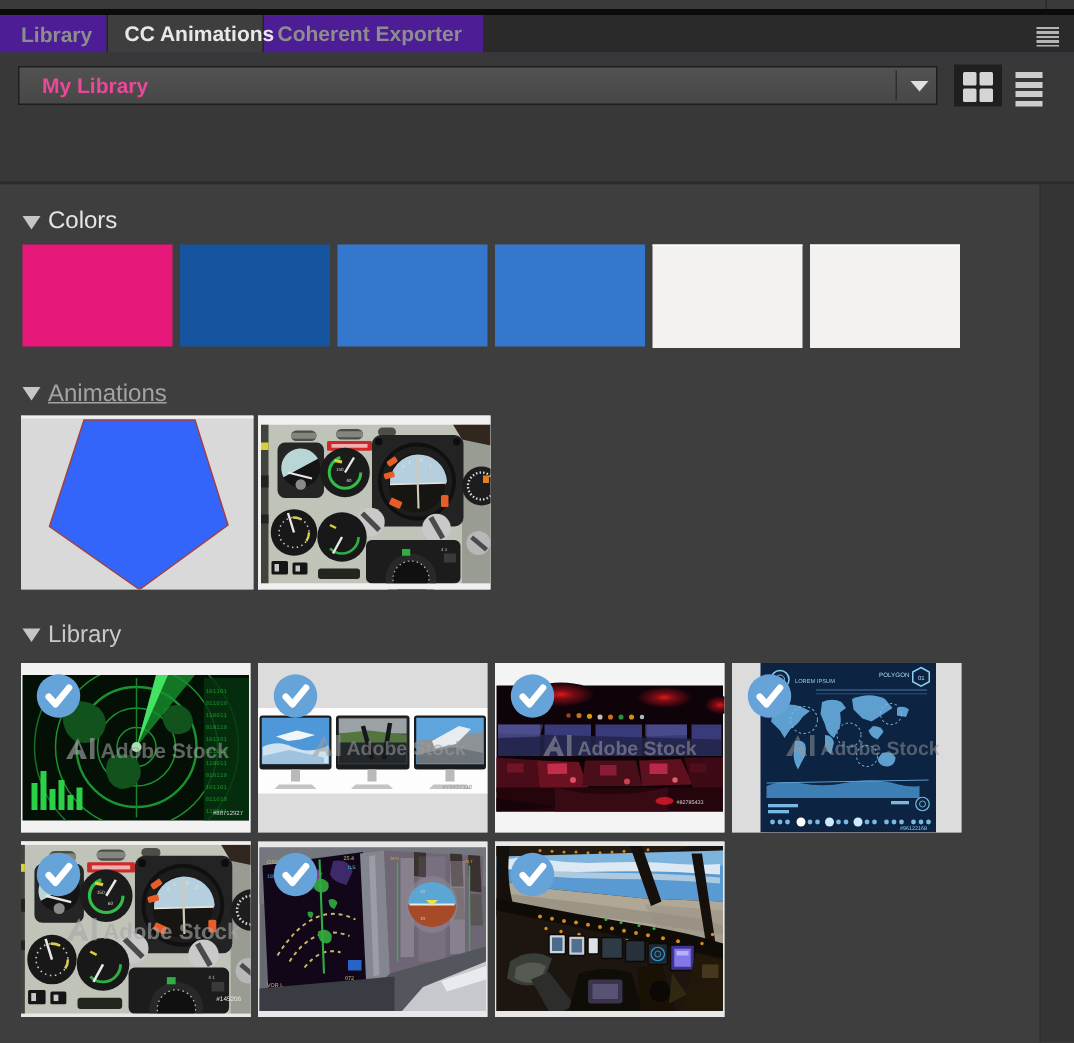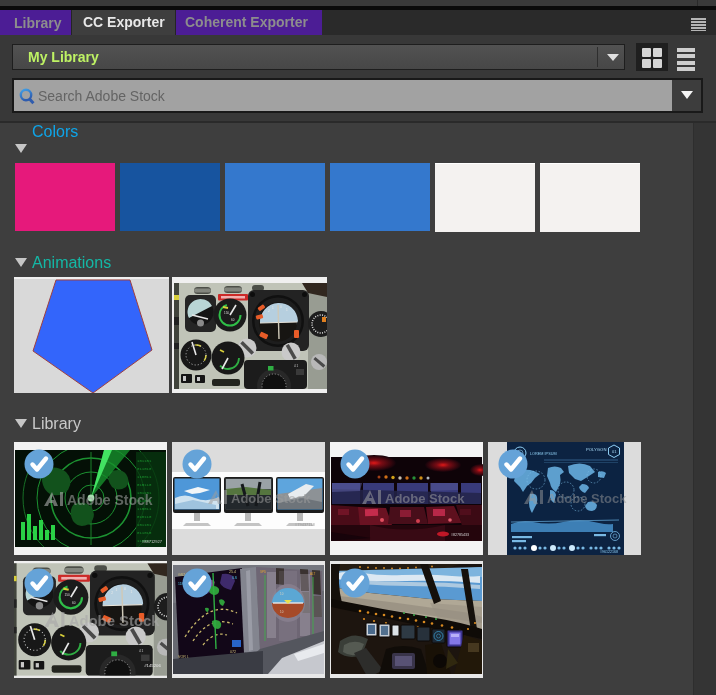--- a/index.html
+++ b/index.html
@@ -10,78 +10,62 @@
 <body>
 
   <div class="abs" style="left:0;top:0;width:716px;height:6px;background:#3a3a3a;"></div>
   <div class="abs" style="left:697px;top:0;width:1px;height:6px;background:#2a2a2a;"></div>
   <div class="abs" style="left:0;top:6px;width:716px;height:4px;background:#0b0b0b;"></div>
 
   <div class="abs" style="left:0;top:10px;width:716px;height:25px;background:#4c1d95;">
     <div class="abs" style="left:322px;top:0;width:394px;height:25px;background:#2a2a2a;"></div>
     <div class="abs" style="left:71px;top:0;width:103px;height:25px;background:#3e3e3e;border-left:1px solid #242424;border-right:1px solid #242424;"></div>
     <div class="abs" style="left:14px;top:5px;font-size:14px;font-weight:bold;color:#8d8d8d;">Library</div>
-    <div class="abs" style="left:83px;top:4px;font-size:14px;font-weight:bold;color:#e8e8e8;">CC Exporter</div>
+    <div class="abs" style="left:83px;top:4px;font-size:14px;font-weight:bold;color:#e8e8e8;">CC Animations</div>
     <div class="abs" style="left:185px;top:4px;font-size:14px;font-weight:bold;color:#8d8d8d;">Coherent Exporter</div>
 
     <div class="abs" style="left:691px;top:8px;width:15px;height:13px;background:repeating-linear-gradient(to bottom,#b4b4b4 0,#b4b4b4 1.6px,#2d2d2d 1.6px,#2d2d2d 3px);"></div>
   </div>
 
   <div class="abs" style="left:0;top:35px;width:716px;height:88px;background:#383838;">
 
     <div class="abs" style="left:12px;top:9px;width:613px;height:26px;background:#1e1e1e;">
       <div class="abs" style="left:1px;top:1px;width:611px;height:24px;background:linear-gradient(#525252,#474747);"></div>
-      <div class="abs" style="left:16px;top:5px;font-size:14px;font-weight:bold;color:#bef264;">My Library</div>
+      <div class="abs" style="left:16px;top:5px;font-size:14px;font-weight:bold;color:#ec4899;">My Library</div>
       <div class="abs" style="left:585px;top:3px;width:1px;height:20px;background:#2e2e2e;"></div>
       <div class="abs" style="left:595px;top:10px;width:0;height:0;border-left:6px solid transparent;border-right:6px solid transparent;border-top:7px solid #e0e0e0;"></div>
     </div>
 
     <div class="abs" style="left:636px;top:8px;width:32px;height:28px;background:#1f1f1f;">
       <div class="abs" style="left:6px;top:5px;width:9px;height:9px;background:#d5d5d5;border-radius:1px;"></div>
       <div class="abs" style="left:17px;top:5px;width:9px;height:9px;background:#d5d5d5;border-radius:1px;"></div>
       <div class="abs" style="left:6px;top:16px;width:9px;height:9px;background:#d5d5d5;border-radius:1px;"></div>
       <div class="abs" style="left:17px;top:16px;width:9px;height:9px;background:#d5d5d5;border-radius:1px;"></div>
     </div>
 
     <div class="abs" style="left:677px;top:13px;width:18px;height:23px;background:repeating-linear-gradient(to bottom,#cecece 0,#cecece 4px,#383838 4px,#383838 6.4px);"></div>
 
-    <div class="abs" style="left:12px;top:43px;width:691px;height:35px;background:#191919;">
-      <div class="abs" style="left:2px;top:2px;width:658px;height:31px;background:#a2a2a2;"></div>
-      <div class="abs" style="left:660px;top:2px;width:29px;height:31px;background:#3d3d3d;"></div>
-      <svg class="abs" style="left:6px;top:10px;" width="18" height="18" viewBox="0 0 18 18">
-        <defs>
-          <linearGradient id="sg" x1="0" y1="0" x2="0.4" y2="1">
-          <stop offset="0" stop-color="#41a0e8"></stop>
-            <stop offset="1" stop-color="#2f5cae"></stop>
-        </linearGradient>
-        </defs>
-        <circle cx="8" cy="7" r="5.2" fill="none" stroke="url(#sg)" stroke-width="2.4"></circle>
-        <line x1="11.6" y1="11" x2="15.4" y2="15.2" stroke="#2f5cae" stroke-width="3"></line>
-      </svg>
-      <div class="abs" style="left:26px;top:10px;font-size:14px;color:#646464;">Search Adobe Stock</div>
-      <div class="abs" style="left:669px;top:13px;width:0;height:0;border-left:6px solid transparent;border-right:6px solid transparent;border-top:8px solid #f5f5f5;"></div>
-    </div>
     <div class="abs" style="left:0;top:86px;width:716px;height:2px;background:#2a2a2a;"></div>
   </div>
 
   <div class="abs" style="left:0;top:123px;width:716px;height:572px;background:#3e3e3e;">
     <div class="abs" style="left:693px;top:0;width:22px;height:572px;background:#343434;border-left:1px solid #2e2e2e;"></div>
 
     <div class="abs" style="left:15px;top:21px;width:0;height:0;border-left:6px solid transparent;border-right:6px solid transparent;border-top:9px solid #c6c6c6;"></div>
-    <div class="abs" style="left:32px;top:0;font-size:16px;color:#0ea5e9;text-align:right;">Colors</div>
+    <div class="abs" style="left:32px;top:16px;font-size:16px;color:#e5e5e5;text-align:right;">Colors</div>
 
     <div class="abs" style="left:15px;top:40px;width:100px;height:68px;background:#e6197b;"></div>
     <div class="abs" style="left:120px;top:40px;width:100px;height:68px;background:#17549f;"></div>
     <div class="abs" style="left:225px;top:40px;width:100px;height:68px;background:#3478cd;"></div>
     <div class="abs" style="left:330px;top:40px;width:100px;height:68px;background:#3478cd;"></div>
     <div class="abs" style="left:435px;top:40px;width:100px;height:68px;background:#f4f2f0;border-top:1px solid #ffffff;"></div>
     <div class="abs" style="left:540px;top:40px;width:100px;height:68px;background:#f4f2f0;border-top:1px solid #ffffff;"></div>
 
     <div class="abs" style="left:15px;top:135px;width:0;height:0;border-left:6px solid transparent;border-right:6px solid transparent;border-top:9px solid #c6c6c6;"></div>
-    <div class="abs" style="left:32px;top:131px;font-size:16px;color:#14b8a6;">Animations</div>
+    <div class="abs" style="left:32px;top:131px;font-size:16px;color:#a3a3a3;text-decoration:underline;">Animations</div>
 
     <div id="cardA1" class="abs" style="left:14px;top:154px;width:155px;height:116px;background:#d9d9d9;">
       <svg width="155" height="116" viewBox="0 0 155 116">
         <rect x="0" y="0" width="155" height="116" fill="#d9d9d9"></rect>
         <rect x="0" y="0" width="155" height="2" fill="#efefef"></rect>
         <polygon points="42,3 116,3 138,73 79,116 19,74" fill="#3365fb" stroke="#a04040" stroke-width="1"></polygon>
       </svg>
     </div>
     <div id="cardA2" class="abs" style="left:172px;top:154px;width:155px;height:116px;background:#f0f0f0;">
       <svg width="155" height="116" viewBox="0 0 155 116">

